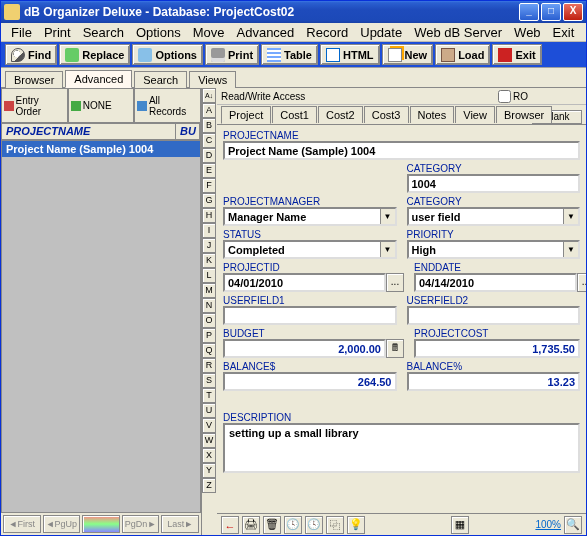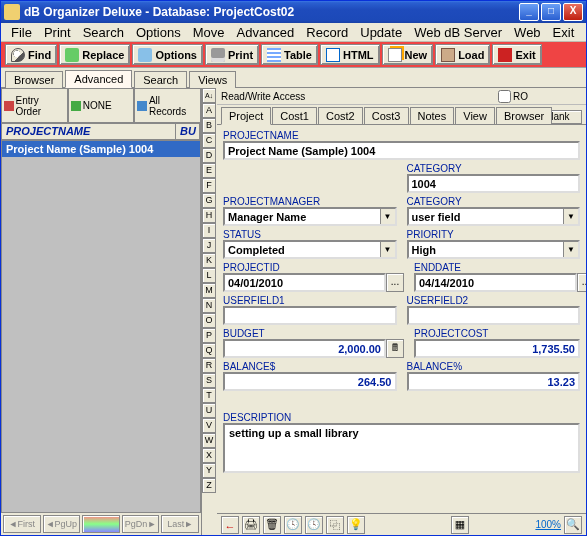--- a/index.html
+++ b/index.html
@@ -13,21 +13,21 @@
   .winbtns { display: flex; gap: 2px; }
   .winbtn { width: 20px; height: 18px; border-radius: 2px; border: 1px solid #fff; color:white; font-weight: bold; font-size: 10px; line-height:14px; text-align:center; }
   .winbtn.min, .winbtn.max { background: linear-gradient(#6a9ff5,#2a5fd0); }
   .winbtn.close { background: linear-gradient(#e87060,#c02010); }
   
   
   .menubar { height: 19px; background: #ece9d8; display: flex; align-items: center; padding: 0 4px; border-bottom: 1px solid #c0bcb0; font-size: 13px; }
   .menubar span { padding: 0 6px; }
   
   
-  .toolbar { height: 26px; background: #ef4444; display: flex; align-items: flex-start; padding: 2px 4px; gap: 2px; border-bottom: 1px solid #a0a0a0; }
+  .toolbar { height: 26px; background: #1d4ed8; display: flex; align-items: flex-start; padding: 2px 4px; gap: 2px; border-bottom: 1px solid #a0a0a0; }
   .tbtn { height: 21px; background: #ece9d8; border: 1px solid #888; box-shadow: inset 1px 1px #fff, inset -1px -1px #888; display: flex; align-items: center; padding: 0 5px; gap: 3px; font-size: 11px; cursor:pointer; }
   .tbtn.bold { font-weight: bold; }
   .tico { width: 14px; height: 14px; display:inline-block; }
   .tico.find { background: radial-gradient(circle at 40% 40%, #fff 30%, #888 33%, transparent 36%), linear-gradient(135deg, transparent 60%, #555 62%); border:1px solid #555; border-radius:50% 50% 50% 0; }
   .tico.replace { background: #6c6; border-radius:2px; }
   .tico.options { background: #88c0e8; border-radius:2px; }
   .tico.print { background: #999; border-radius:2px; box-shadow: inset 0 -4px #ddd; }
   .tico.table { background: repeating-linear-gradient(0deg,#7af 0 2px,#fff 2px 4px), repeating-linear-gradient(90deg,#7af 0 2px,#fff 2px 4px); }
   .tico.html { background:#fff; border:1px solid #06c;}
   .tico.new { background:#fff; border:1px solid #888; box-shadow: 2px -2px #fa0;}
@@ -58,21 +58,21 @@
   
   .azcol { width:15px; background:#ece9d8; display:flex; flex-direction:column; }
   .azb { height:15px; width:14px; border:1px solid #888; box-shadow:inset 1px 1px #fff; font-size:9px; text-align:center; line-height:13px; background:#ece9d8; }
   
   
   .rightpanel { flex:1; background:#ece9d8; display:flex; flex-direction:column; overflow:hidden; }
   .rwrow { height:17px; display:flex; align-items:center; padding:0 4px; font-size:10px; border-bottom:1px solid #bbb; }
   .rwrow .sp { flex:1; }
   .blankbtn { width:50px; height:14px; border:1px solid #888; box-shadow:inset 1px 1px #fff; font-size:10px; text-align:center; margin-left:4px;margin-top:42px; }
   
-  .formtabs { height:20px; display:flex; align-items:center; padding-left:4px; border-bottom:1px solid #888; }
+  .formtabs { height:20px; display:flex; align-items:flex-start; padding-left:4px; border-bottom:1px solid #888; }
   .ftab { padding:2px 7px; border:1px solid #888; border-bottom:none; background:#ece9d8; font-size:11px; margin-right:1px; position:relative; top:1px;}
   .ftab.active { background:#ece9d8; border-bottom:1px solid #ece9d8; z-index:1; }
   
   .formbody { flex:1; background:#ece9d8; padding:2px 6px; overflow:hidden; position:relative; }
   .frow { display:flex; gap:10px; }
   .fcol { flex:1; }
   .flabel { color:#0020a0; font-size:10px; margin-top:3px; }
   .finput { width:100%; height:19px; background:#fff; border:2px inset #ddd; padding:1px 3px; font-size:11px; font-weight:bold; font-family:inherit; }
   .fselect { width:100%; height:19px; background:#fff; border:2px inset #ddd; font-size:11px; font-weight:bold; display:flex; align-items:center; }
   .fselect .v { flex:1; padding:0 3px; }

